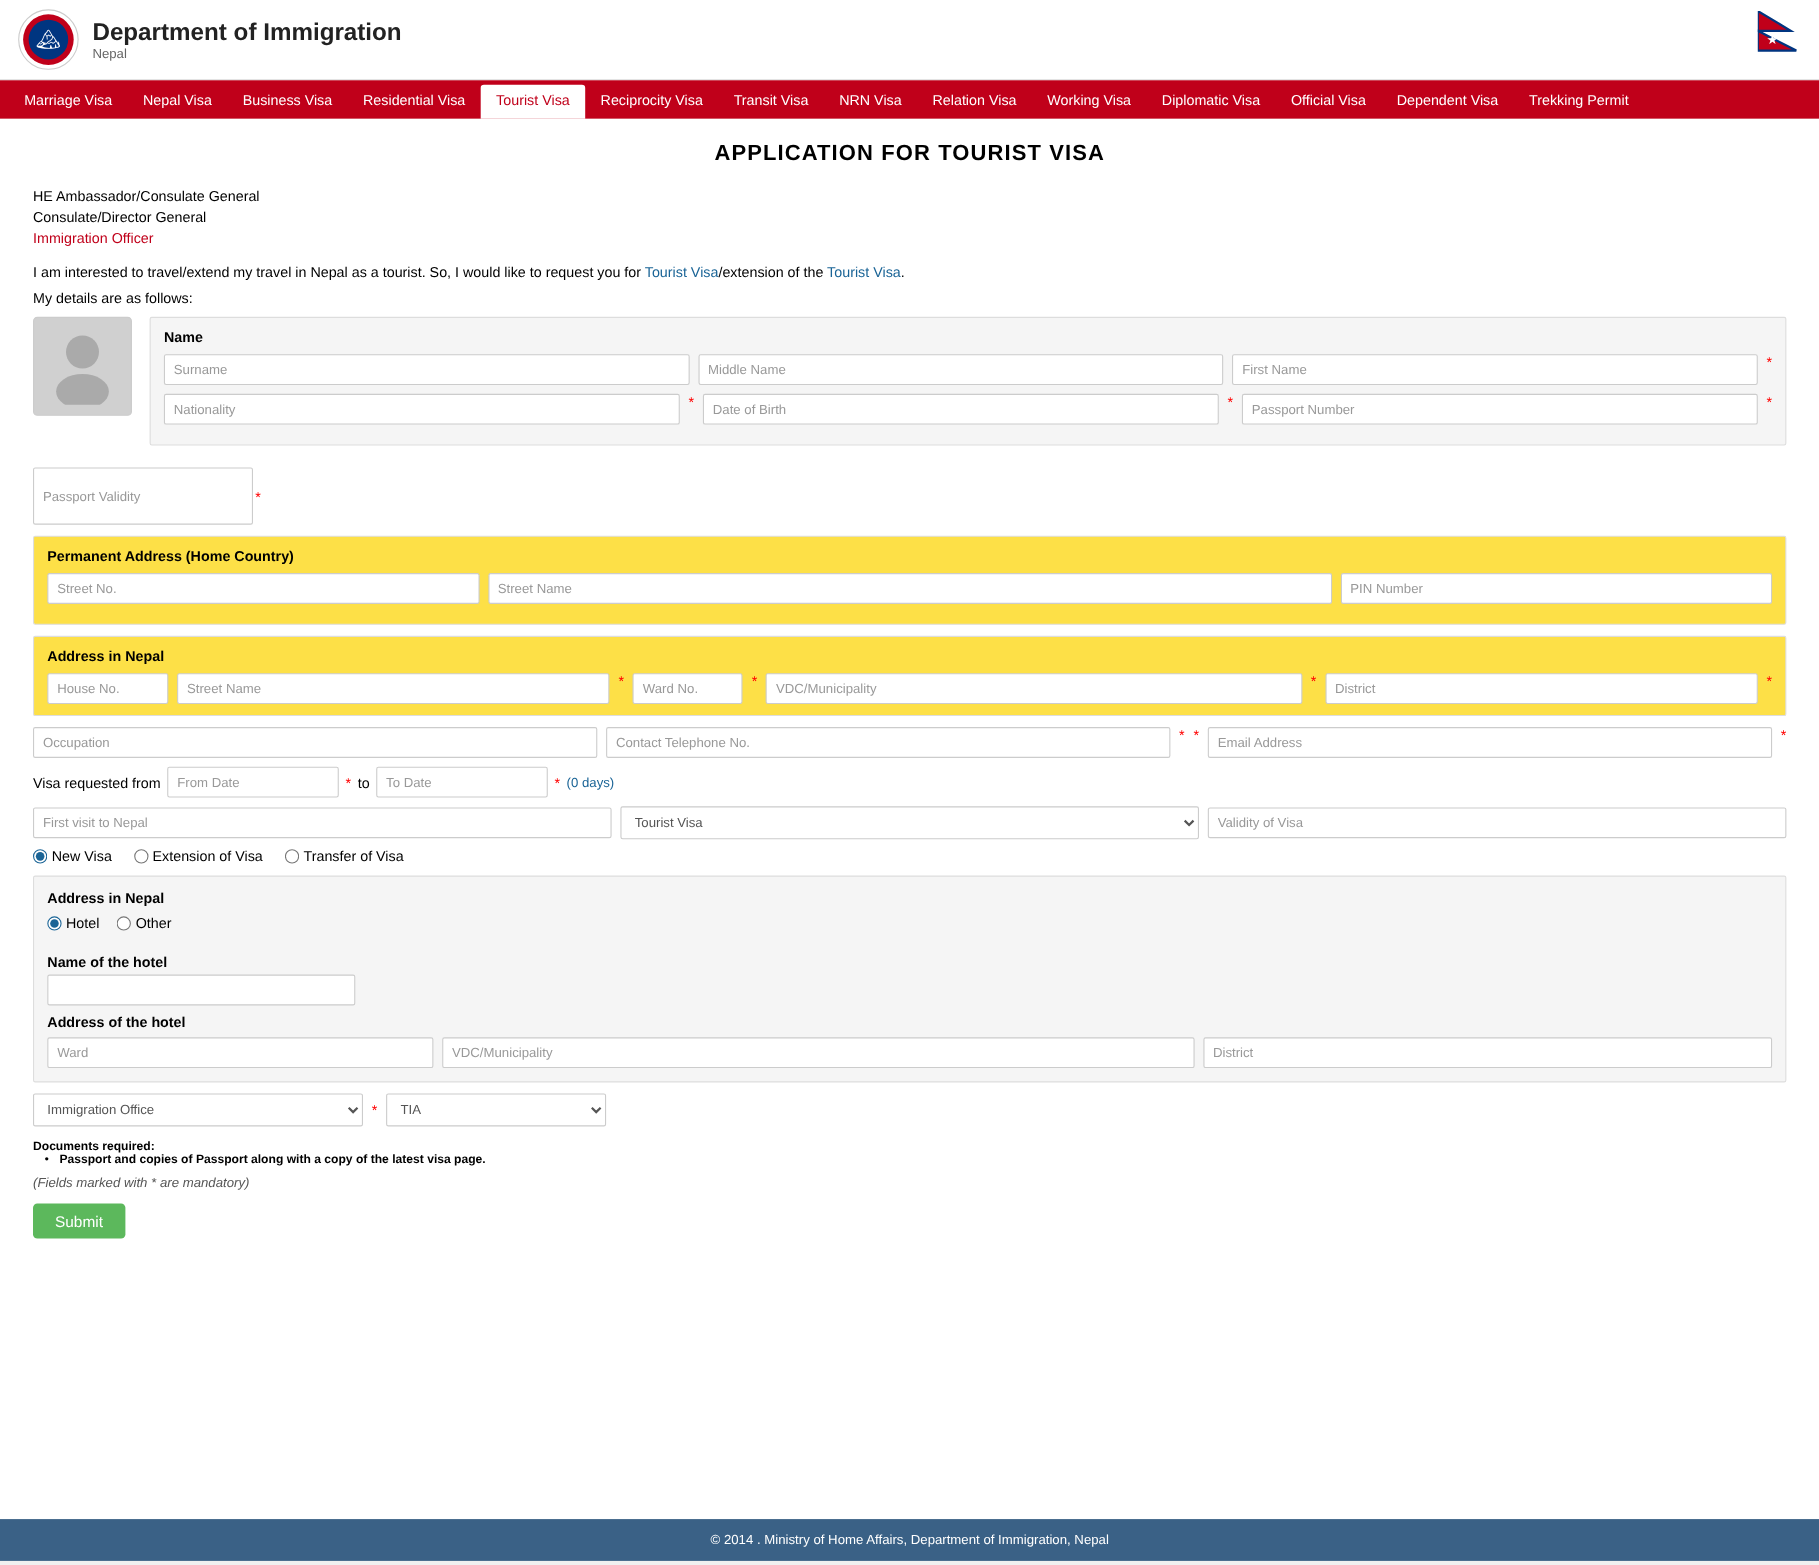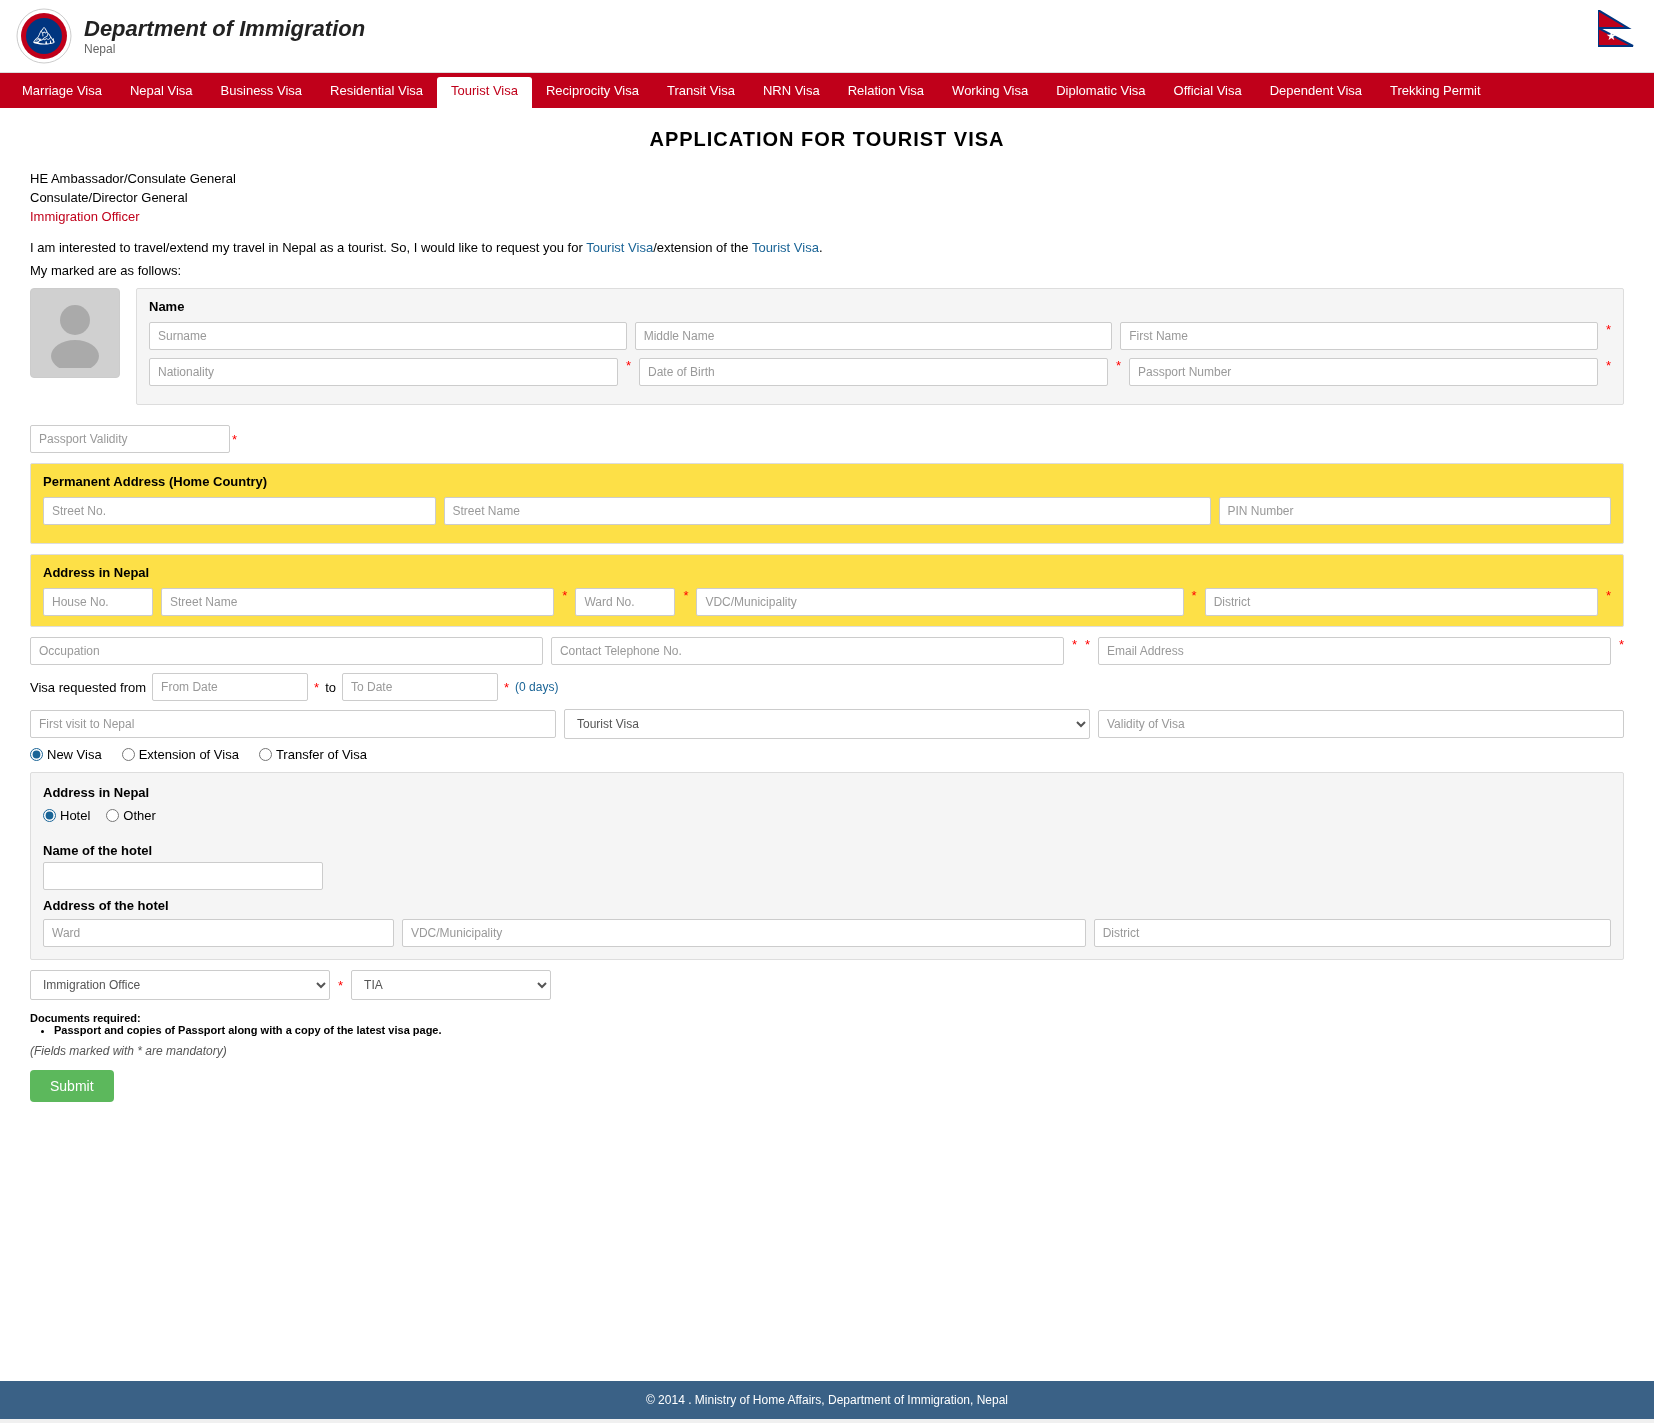--- a/index.html
+++ b/index.html
@@ -1,21 +1,21 @@
 <!DOCTYPE html>
 <html><head>
   <meta charset="utf-8">
   <style>
     * { box-sizing: border-box; margin: 0; padding: 0; }
     body { font-family: Arial, sans-serif; font-size: 13px; background: #f0f0f0; }
 
     
     .header { background: #fff; display: flex; align-items: center; justify-content: space-between; padding: 8px 16px; border-bottom: 1px solid #ddd; }
     .header-left { display: flex; align-items: center; gap: 12px; }
-    .header-title h1 { font-size: 22px; font-weight: bold; color: #222; font-style: italic; }
+    .header-title h1 { font-size: 22px; font-weight: bold; color: #222; }
     .header-title p { font-size: 12px; color: #666; }
 
     
     .nav { background: #c0001a; padding: 0 8px; display: flex; flex-wrap: wrap; gap: 0; }
     .nav a { color: #fff; text-decoration: none; padding: 10px 14px; display: inline-block; font-size: 13px; white-space: nowrap; }
     .nav a.active { background: #fff; color: #c0001a; border-radius: 3px 3px 0 0; margin-top: 4px; padding-top: 6px; }
 
     
     .main-content { background: #fff; margin: 0; padding: 20px 30px 30px; min-height: calc(100vh - 150px); }
 
@@ -30,21 +30,21 @@
 
     .form-section { background: #f5f5f5; border: 1px solid #ddd; padding: 10px 12px; margin-bottom: 10px; border-radius: 2px; flex: 1; }
     .form-section-title { font-weight: bold; font-size: 13px; margin-bottom: 8px; }
 
     .field-row { display: flex; gap: 8px; margin-bottom: 8px; }
     .field-row input, .field-row select { flex: 1; padding: 6px 8px; border: 1px solid #ccc; border-radius: 2px; font-size: 12px; background: #fff; color: #555; }
     .field-row input::placeholder { color: #999; }
 
     
     .passport-validity-row { display: flex; align-items: center; margin-bottom: 10px; }
-    .passport-validity-row input { width: 200px; padding: 6px 8px; border: 1px solid #ccc; border-radius: 2px; font-size: 12px; background: #fff; color: #555; }
+    .passport-validity-row input { width: 200px; padding: 18px 8px; border: 1px solid #ccc; border-radius: 2px; font-size: 12px; background: #fff; color: #555; }
     .passport-validity-row input::placeholder { color: #999; }
     .required { color: red; margin-left: 2px; }
 
     .full-form-section { background: #fde047; border: 1px solid #ddd; padding: 10px 12px; margin-bottom: 10px; border-radius: 2px; }
 
     
     .occ-row { display: flex; gap: 8px; margin-bottom: 8px; }
     .occ-row input { flex: 1; padding: 6px 8px; border: 1px solid #ccc; border-radius: 2px; font-size: 12px; background: #fff; color: #555; }
     .occ-row input::placeholder { color: #999; }
 
@@ -156,21 +156,21 @@
   <div class="page-title">APPLICATION FOR TOURIST VISA</div>
 
   <div class="intro-text">
     <p>HE Ambassador/Consulate General</p>
     <p>Consulate/Director General</p>
     <p style="color:#c0001a;">Immigration Officer</p>
   </div>
   <p style="margin-bottom:8px; font-size:13px;">
     I am interested to travel/extend my travel in Nepal as a tourist. So, I would like to request you for <span style="color:#1a6496;">Tourist Visa</span>/extension of the <span style="color:#1a6496;">Tourist Visa</span>.
   </p>
-  <p style="margin-bottom:10px; font-size:13px;">My marked are as follows:</p>
+  <p style="margin-bottom:10px; font-size:13px;">My details are as follows:</p>
 
   
   <div class="form-top">
 
     <div class="photo-box">
       <svg width="60" height="70" viewBox="0 0 60 70">
         <circle cx="30" cy="22" r="15" fill="#aaa"></circle>
         <ellipse cx="30" cy="58" rx="24" ry="16" fill="#aaa"></ellipse>
       </svg>
     </div>

